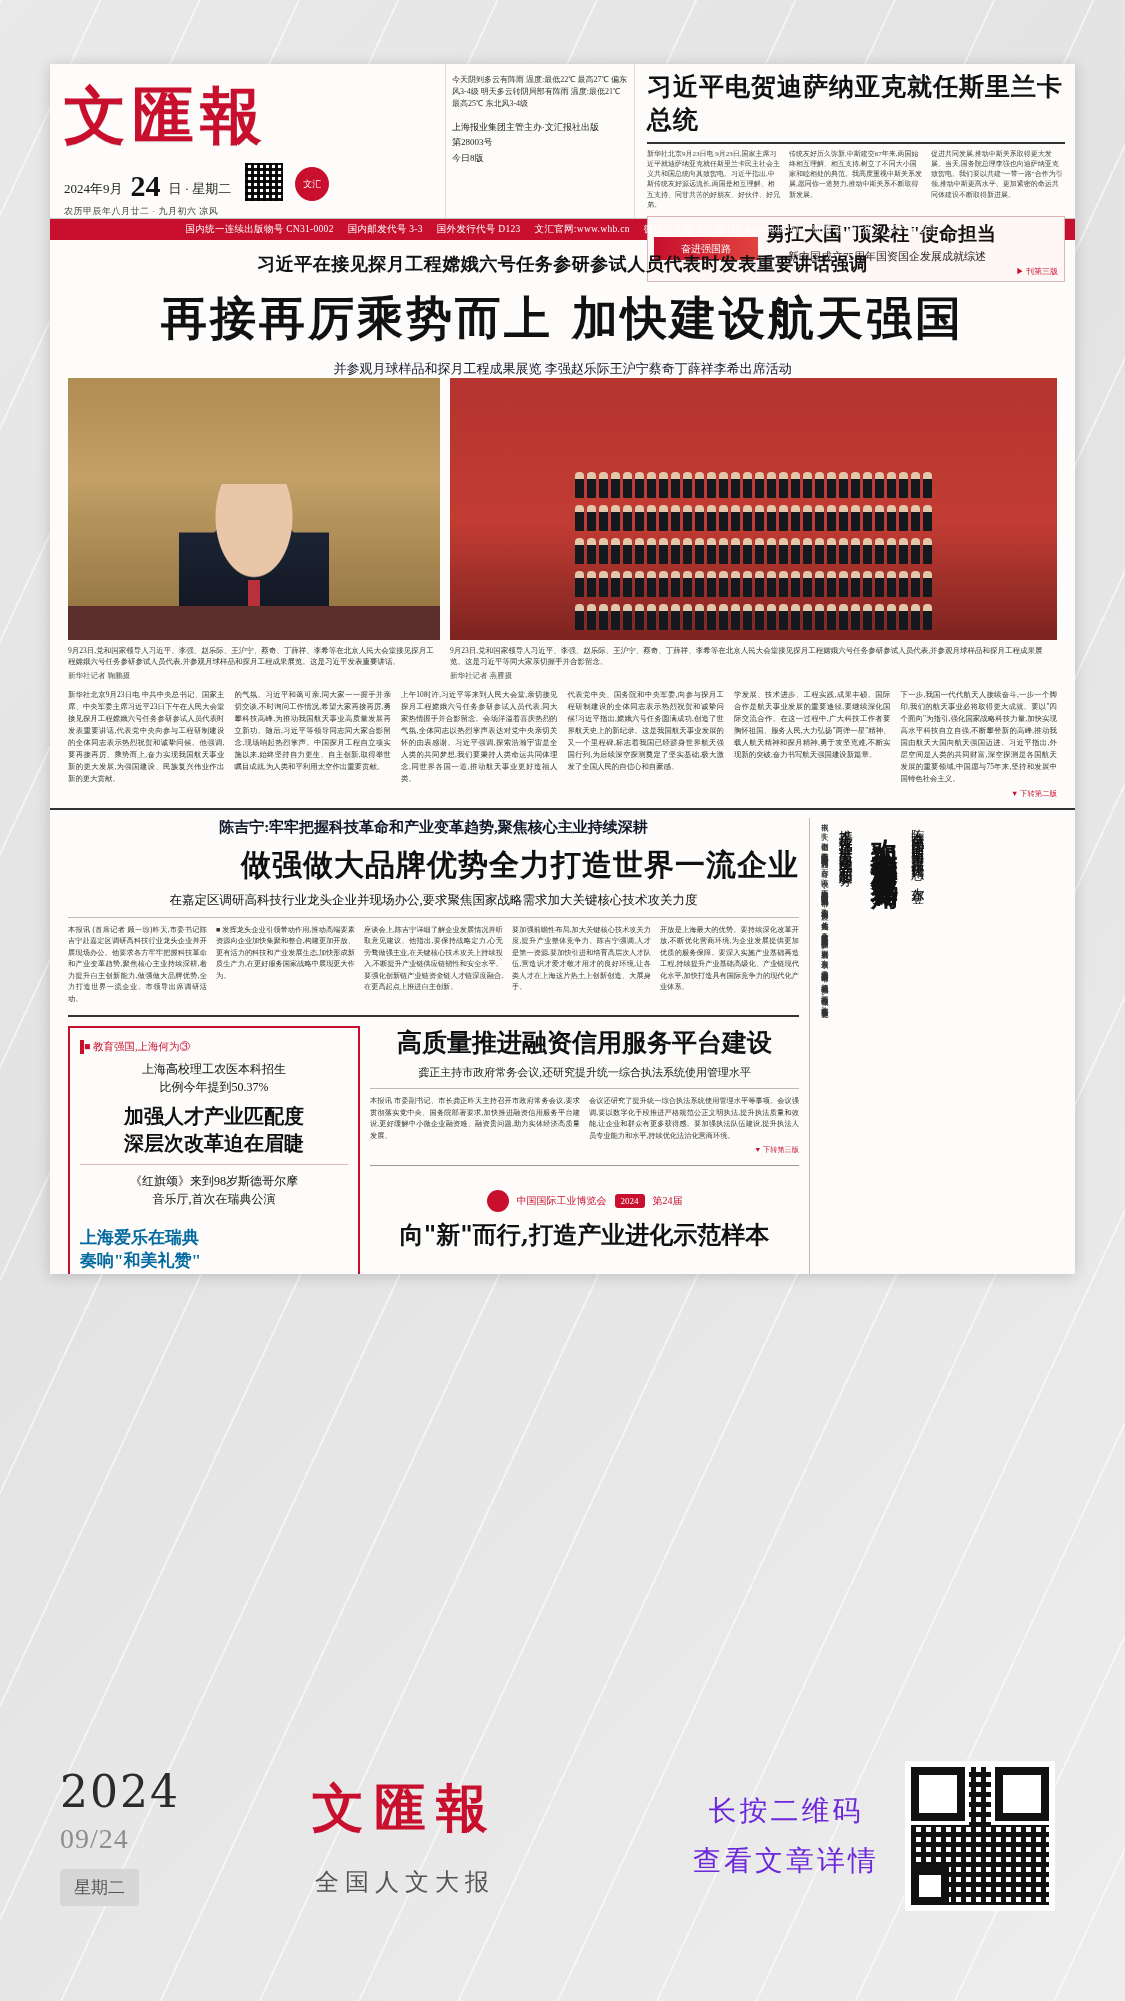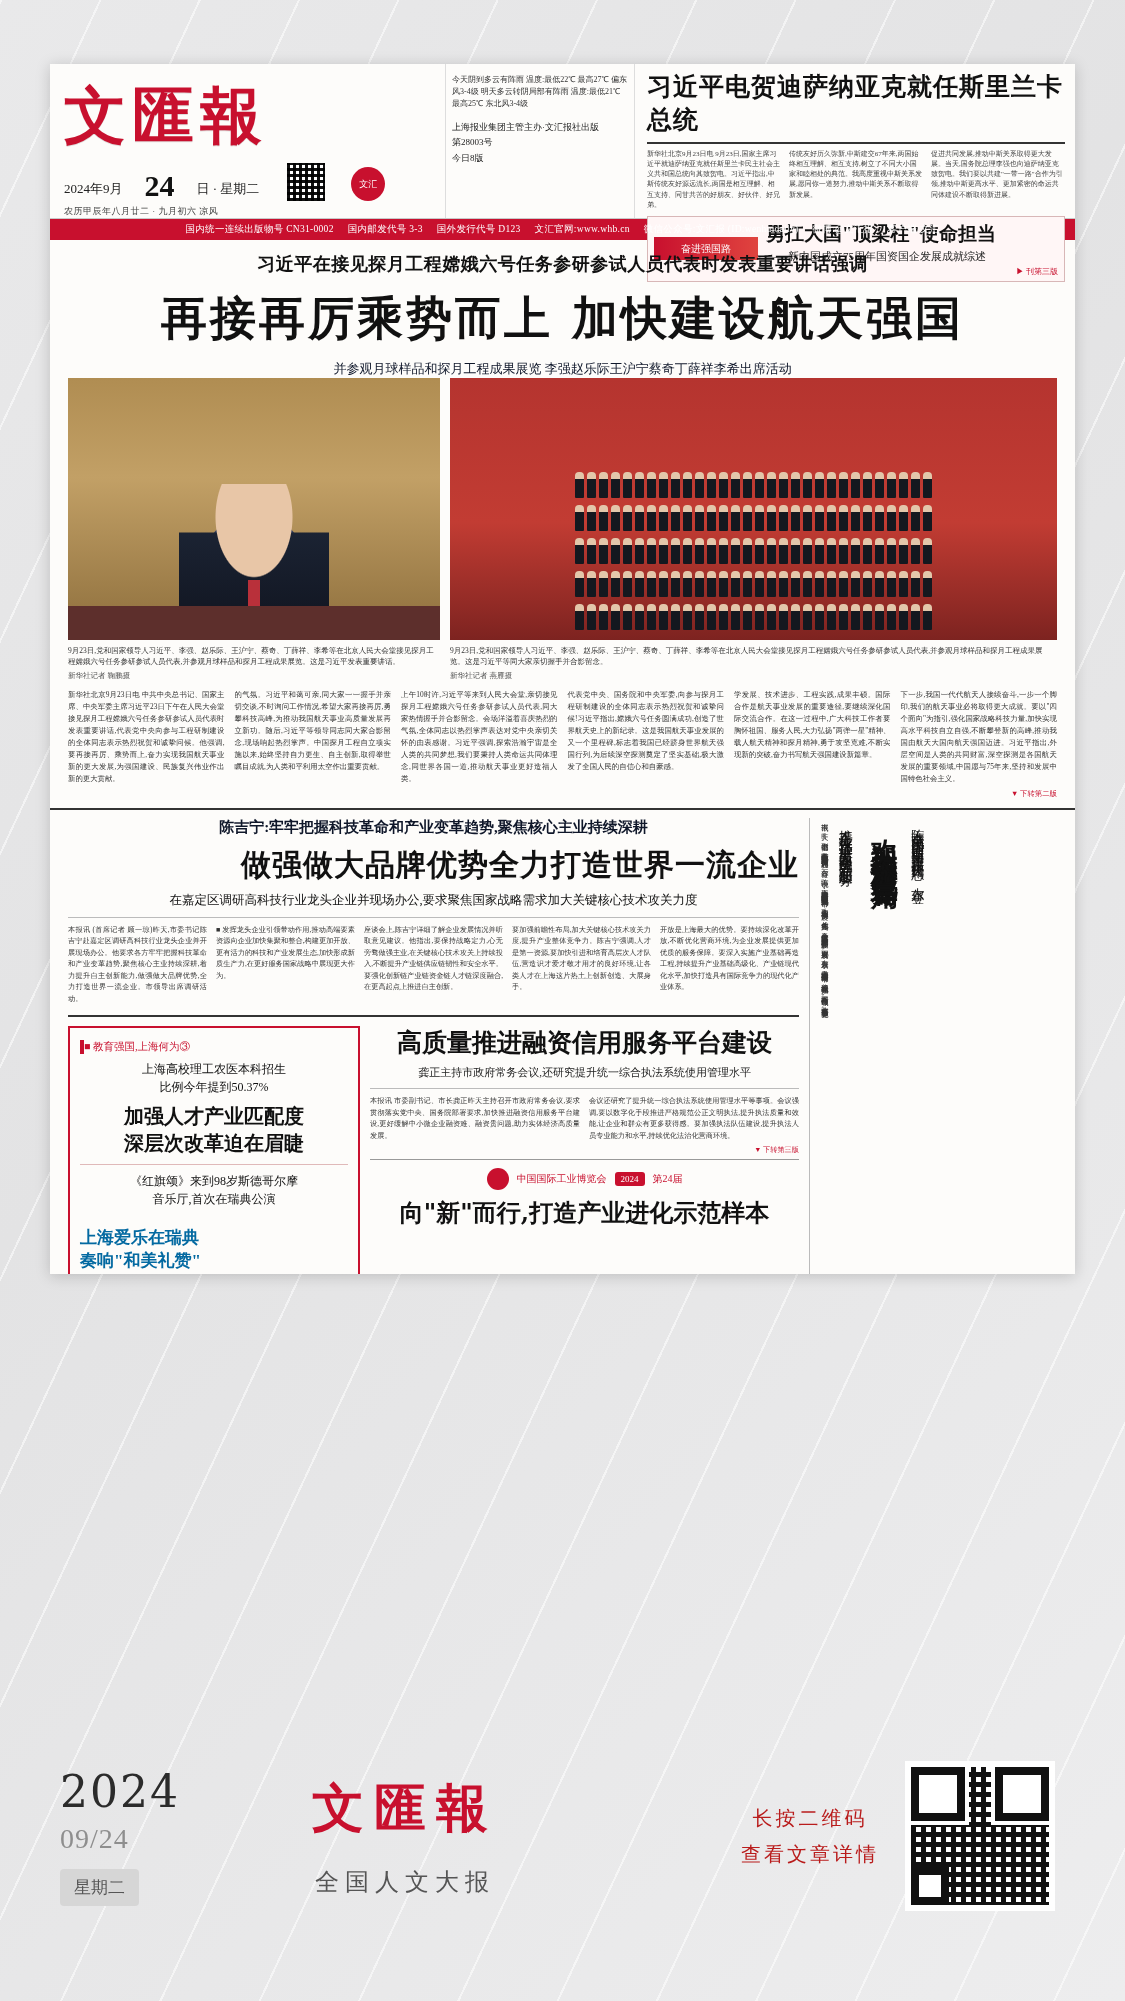--- a/index.html
+++ b/index.html
@@ -33,21 +33,21 @@
   .mh-title{
     font-family:"DejaVu Serif", serif;
     font-weight:bold;
     font-size:62px;
     color:#c8102e;
     letter-spacing:6px;
     line-height:1.15;
     margin-top:10px;
     text-shadow:0 1px 0 rgba(0,0,0,0.12);
   }
-  .mh-meta{ display:flex; align-items:flex-end; gap:22px; margin-top:12px;}
+  .mh-meta{ display:flex; align-items:flex-end; gap:8px; margin-top:12px;}
   .mh-date-y{ font-size:13px; color:#222; padding-bottom:3px;}
   .mh-day{ font-size:30px; font-weight:bold; color:#111; line-height:1;}
   .mh-date-s{ font-size:13px; color:#222; padding-bottom:3px;}
   .mh-lunar{ font-size:9px; color:#444; margin-top:4px; letter-spacing:0.5px;}
   .qr-small{ width:38px; height:38px; background:
       repeating-linear-gradient(90deg,#111 0 3px,#fff 3px 6px),
       repeating-linear-gradient(0deg,#111 0 3px,rgba(255,255,255,0) 3px 6px);
       background-blend-mode:multiply; margin-left:6px;}
   .mh-seal{ width:34px;height:34px;border-radius:50%;background:#c8102e;color:#fff;font-size:9px;display:flex;align-items:center;justify-content:center;margin-left:4px;}
   .mh-mid{ width:190px; border-left:1px solid #ddd; border-right:1px solid #ddd; padding:10px 6px; font-size:8px; color:#555; line-height:1.5;}
@@ -124,21 +124,21 @@
   .boxed .l1{ text-align:center; font-size:12px; color:#111; line-height:1.5;}
   .boxed .l2{ text-align:center; font-size:20px; font-weight:bold; color:#111; line-height:1.35; margin:7px 0 6px; font-family:"DejaVu Serif",serif;}
   .boxed hr{ border:0; border-top:1px solid #e0b9b9; margin:7px 0;}
   .boxed .l3{ text-align:center; font-size:12px; color:#111; line-height:1.5;}
   .boxed .l4{ font-size:17px; font-weight:bold; color:#0369a1; margin-top:18px;}
   .rightcol-b{ flex:1;}
   .art-head{ text-align:center; font-size:25px; font-weight:bold; color:#111; font-family:"DejaVu Serif",serif;}
   .art-sub{ text-align:center; font-size:11px; color:#222; margin-top:6px;}
   .art-cols{ display:flex; gap:9px; margin-top:8px; border-top:1px solid #bbb; padding-top:7px;}
   .art-cols .col{ flex:1; font-size:7.2px; color:#333; line-height:1.6; text-align:justify;}
-  .expo{ margin-top:2px; border-top:1px solid #999; padding-top:8px;}
+  .expo{ margin-top:8px; border-top:1px solid #999; padding-top:24px;}
   .expo-logo{ display:flex; align-items:center; justify-content:center; gap:8px;}
   .expo-logo .mark{ width:22px;height:22px;border-radius:50%;background:#c8102e;}
   .expo-logo .txt{ font-size:10px;color:#c8102e;}
   .expo-logo .badge{ background:#c8102e;color:#fff;font-size:9px;padding:2px 6px;border-radius:3px;}
   .expo-head{ text-align:center; font-size:24px; font-weight:bold; color:#111; margin-top:7px; font-family:"DejaVu Serif",serif;}
   
   .vcol{ writing-mode:vertical-rl; text-orientation:upright; }
   .vmain{ font-size:27px; font-weight:bold; color:#111; letter-spacing:3px; font-family:"DejaVu Serif",serif;}
   .vsub{ font-size:14px; color:#111; letter-spacing:2px; margin-right:6px;}
   .vkicker{ font-size:13px; color:#111; letter-spacing:2px;}
@@ -150,21 +150,21 @@
   }
   .f-inner{ position:absolute; inset:0; display:flex; align-items:center; }
   .f-date{ margin-left:60px; width:180px;}
   .f-year{ font-family:"DejaVu Serif",serif; font-size:44px; color:#2b2b2b; letter-spacing:2px;}
   .f-md{ font-size:28px; color:#8e8e8e; margin-top:6px; letter-spacing:1px;}
   .f-week{ display:inline-block; margin-top:14px; background:#d6d6d6; color:#555; font-size:17px; padding:7px 14px; border-radius:4px;}
   .f-brand{ width:330px; text-align:center;}
   .f-logo{ font-family:"DejaVu Serif",serif; font-size:52px; font-weight:bold; color:#c8102e; letter-spacing:10px;}
   .f-slogan{ font-size:24px; color:#555; letter-spacing:6px; margin-top:22px;}
   .f-right{ flex:1; display:flex; align-items:center; justify-content:flex-end; gap:26px; padding-right:70px;}
-  .f-hint{ text-align:center; font-size:20px; color:#b91c1c; line-height:1.8; letter-spacing:3px;}
+  .f-hint{ text-align:center; font-size:28px; color:#6d28d9; line-height:1.8; letter-spacing:3px;}
   .f-qr{ width:150px;height:150px; background:#fff; padding:6px;}
   .qr-art{
     width:100%; height:100%;
     background-image:
       linear-gradient(90deg,#111 50%,transparent 50%),
       linear-gradient(0deg,#111 50%,transparent 50%);
     background-size:10px 10px, 10px 10px;
     position:relative;
   }
   .qr-art::before,.qr-art::after{

